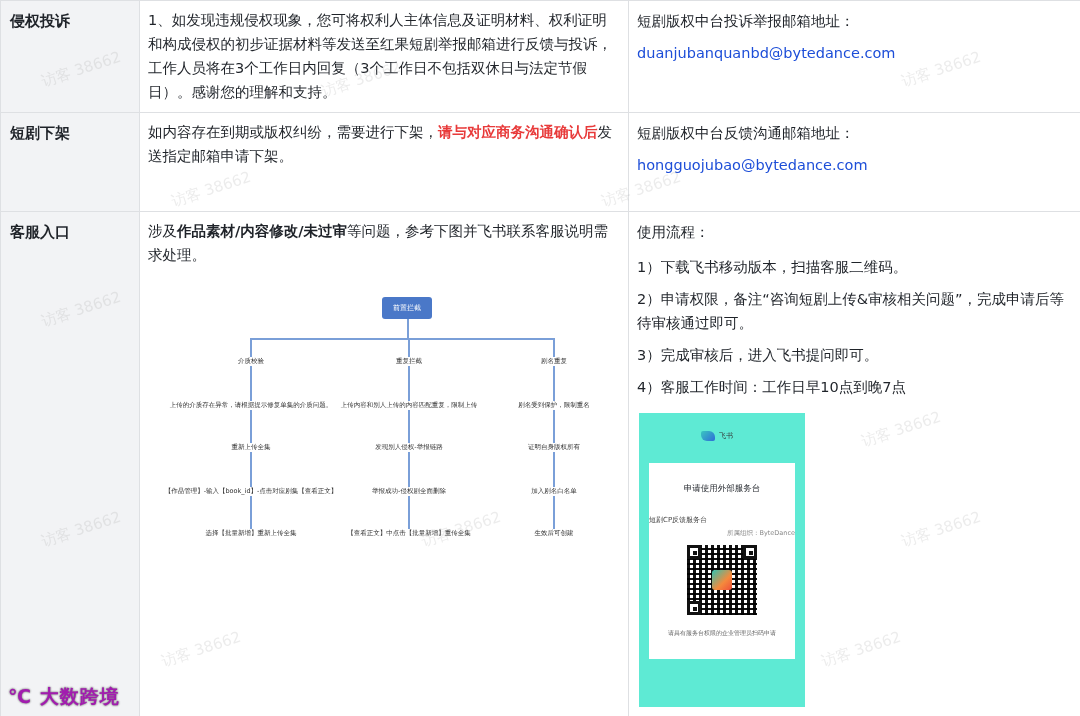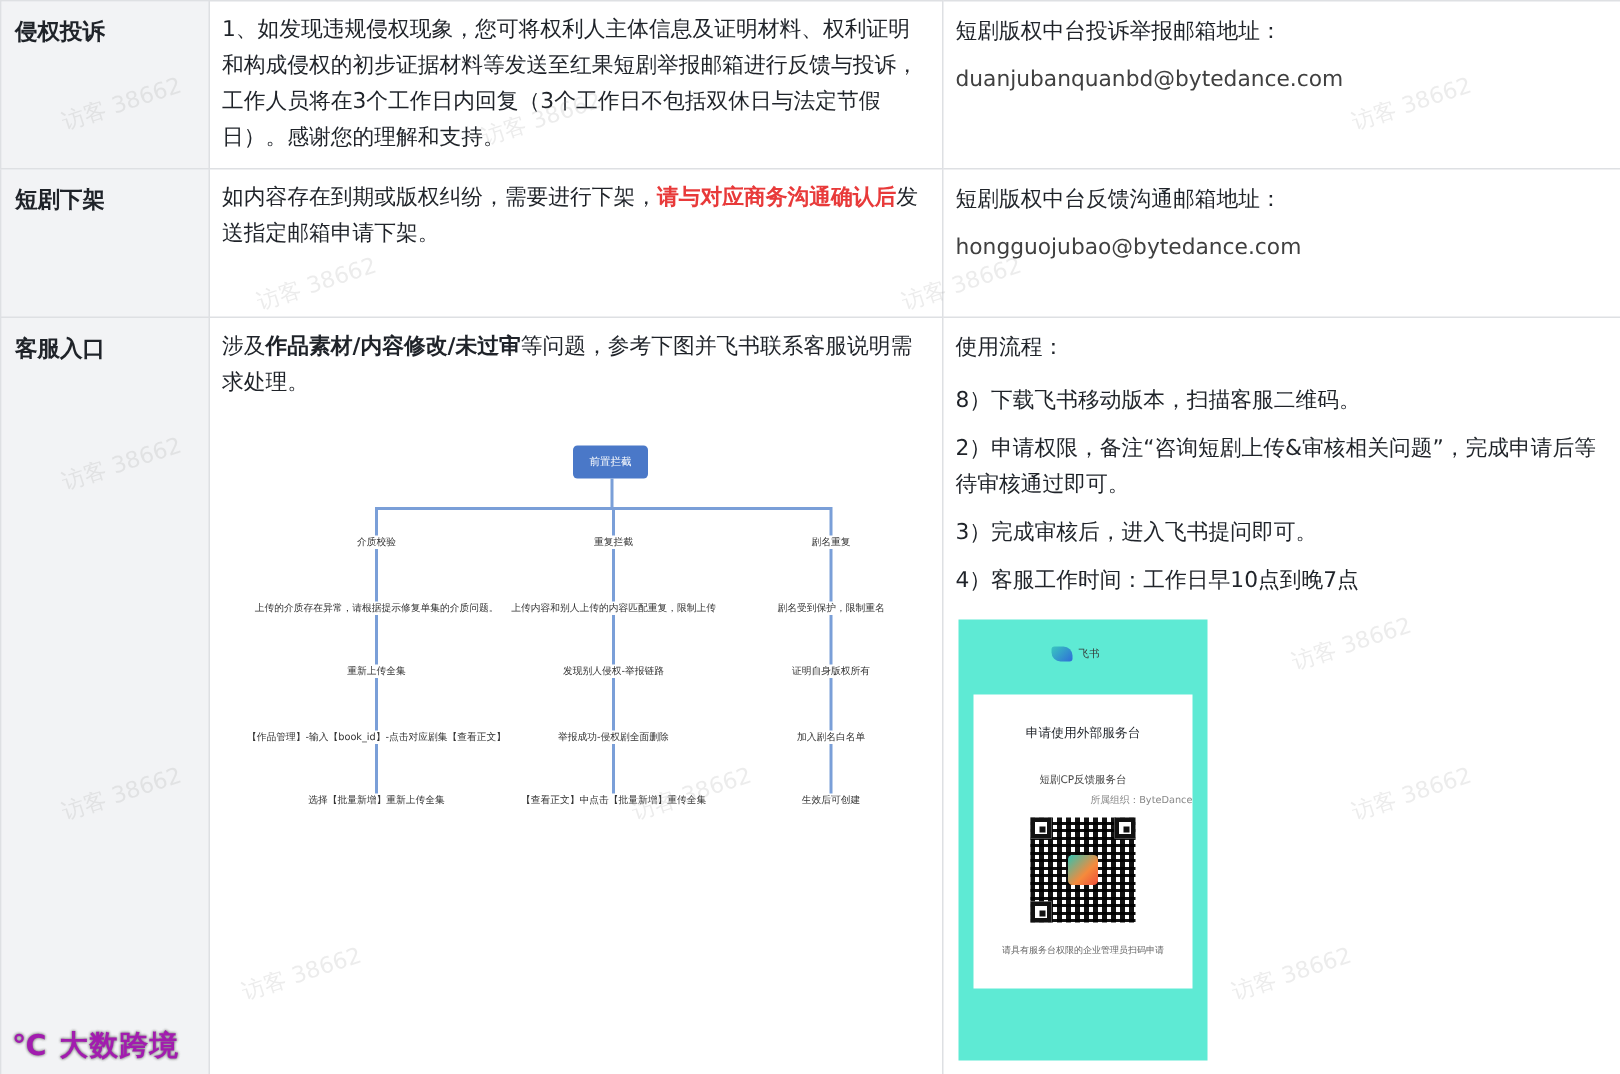--- a/index.html
+++ b/index.html
@@ -11,37 +11,37 @@
   table.doc { border-collapse:collapse; width:1080px; table-layout:fixed; position:absolute; top:0; left:0; }
   table.doc td { border:1px solid #dee0e3; vertical-align:top; padding:0; }
   td.hdr { width:138px; background:#f2f3f5; }
   td.c1 { width:488px; }
   td.c2 { width:452px; }
   .hdr-label { font-weight:bold; font-size:15px; padding:10px 0 0 9px; line-height:20px; }
   .para { font-size:14.5px; line-height:24px; padding:7px 8px 0 8px; }
   .para b { font-weight:bold; }
   .red { color:#e83a3a; font-weight:bold; }
   .label-line { font-size:14.5px; line-height:22px; padding:9px 8px 0 8px; }
-  .email { font-size:14.5px; color:#404040; padding:10px 8px 0 8px; line-height:22px; display:block; text-decoration:none; }
+  .email { font-size:14.5px; color:#1d4ed8; padding:10px 8px 0 8px; line-height:22px; display:block; text-decoration:none; }
   .steps { padding:4px 8px 0 8px; }
   .step { font-size:14.5px; line-height:24px; margin-top:8px; }
 
   
   .flow { position:relative; width:470px; height:250px; margin:30px 0 0 10px; }
   .flow .root { position:absolute; left:232px; top:0; width:50px; height:22px; background:#4a78c8; color:#fff; border-radius:3px; font-size:7px; text-align:center; line-height:22px; }
   .flow .ln { position:absolute; background:#7a9fd8; }
   .flow .nd { position:absolute; font-size:6.5px; color:#333; white-space:nowrap; transform:translateX(-50%); background:#fff; padding:0 1px; }
 
   
   .card { width:166px; height:294px; background:#5eead4; margin:14px 0 0 10px; position:relative; }
   .card .brand { position:absolute; top:18px; left:62px; font-size:7px; color:#333; display:flex; align-items:center; gap:4px; }
   .card .logo { width:14px; height:10px; background:linear-gradient(135deg,#39c7c0,#2f6cd8); border-radius:2px 6px 2px 6px; }
   .card .inner { position:absolute; top:50px; left:10px; width:146px; height:196px; background:#fff; }
   .card .t1 { position:absolute; top:20px; width:146px; text-align:center; font-size:8.5px; font-weight:normal; }
-  .card .t2 { position:absolute; top:52px; width:146px; text-align:center; font-size:7px; color:#444; }
+  .card .t2 { position:absolute; top:52px; width:146px; text-align:left; font-size:7px; color:#444; }
   .card .t3 { position:absolute; top:66px; width:146px; text-align:right; font-size:6.5px; color:#888; }
   .card .qr { position:absolute; top:82px; left:38px; width:70px; height:70px;
     background:
       repeating-linear-gradient(90deg,#111 0 3px,#fff 3px 6px),
       repeating-linear-gradient(0deg,#111 0 2px,#fff 2px 5px);
     background-blend-mode:multiply; }
   .card .qr .cor { position:absolute; width:14px; height:14px; border:3px solid #111; background:#fff; box-sizing:border-box; }
   .card .qr .cor::after { content:""; position:absolute; left:3px; top:3px; width:4px; height:4px; background:#111; }
   .card .qr .mid { position:absolute; left:25px; top:25px; width:20px; height:20px; border-radius:3px; background:linear-gradient(135deg,#2fc3b1,#f58a3c 60%,#ef4f3a); }
   .card .t4 { position:absolute; top:166px; width:146px; text-align:center; font-size:6px; color:#666; }
@@ -109,21 +109,21 @@
         <div class="nd" style="left:404px;top:60px">剧名重复</div>
         <div class="nd" style="left:404px;top:104px">剧名受到保护，限制重名</div>
         <div class="nd" style="left:404px;top:146px">证明自身版权所有</div>
         <div class="nd" style="left:404px;top:190px">加入剧名白名单</div>
         <div class="nd" style="left:404px;top:232px">生效后可创建</div>
       </div>
     </td>
     <td class="c2">
       <div class="label-line">使用流程：</div>
       <div class="steps">
-        <div class="step">8）下载飞书移动版本，扫描客服二维码。</div>
+        <div class="step">1）下载飞书移动版本，扫描客服二维码。</div>
         <div class="step">2）申请权限，备注“咨询短剧上传&amp;审核相关问题”，完成申请后等待审核通过即可。</div>
         <div class="step">3）完成审核后，进入飞书提问即可。</div>
         <div class="step">4）客服工作时间：工作日早10点到晚7点</div>
       </div>
       <div class="card">
         <div class="brand">
           <span class="logo"></span>
           <span>飞书</span>
         </div>
         <div class="inner">

